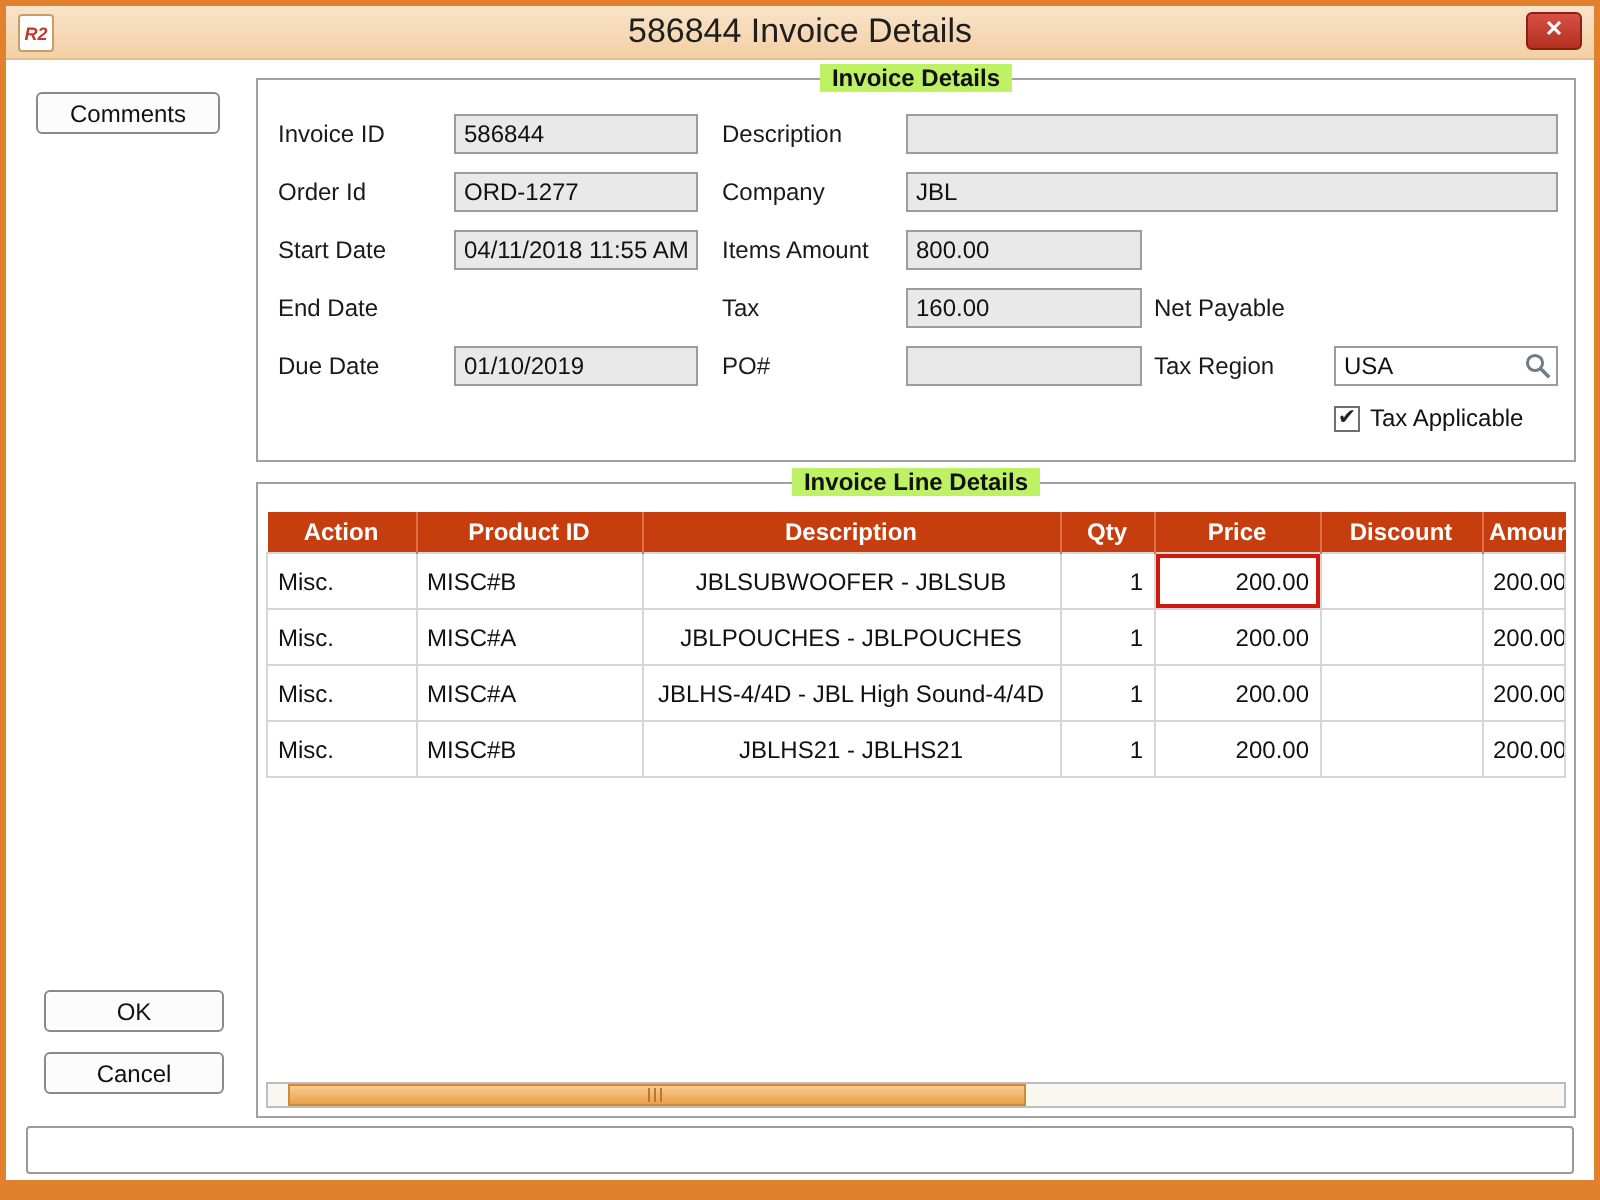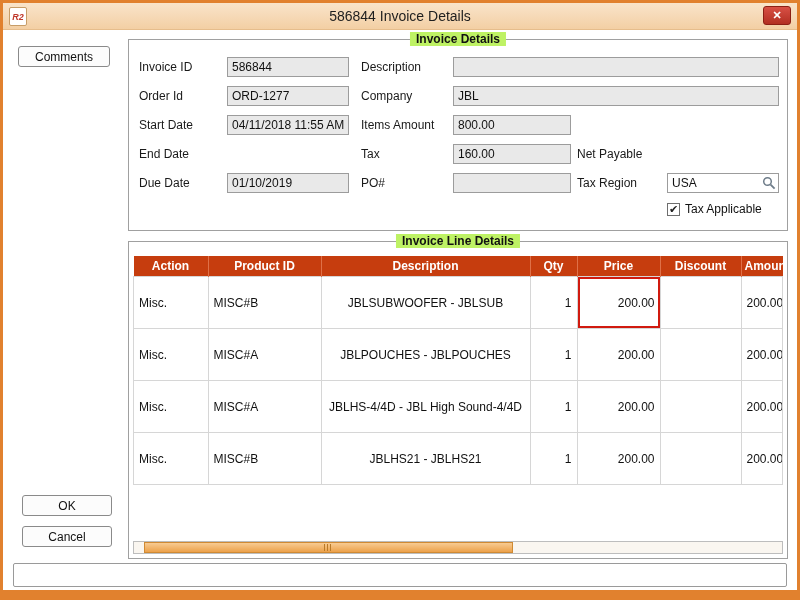--- a/index.html
+++ b/index.html
@@ -15,21 +15,21 @@
     background:linear-gradient(#f9e4ca,#f3cfa4);
     border-bottom:1px solid #e6bd8c;
     display:flex; align-items:center; justify-content:center;
   }
   .app-icon {
     position:absolute; left:6px; top:4px; width:16px; height:17px;
     background:#fff; border:1px solid #c79d68; border-radius:2px;
     color:#c0392b; font-size:9px; font-weight:bold; font-style:italic;
     display:flex; align-items:center; justify-content:center;
   }
-  .title { font-size:14px; color:#1e1e1e; }
+  .title { font-size:17px; color:#1e1e1e; }
   .close-btn {
     position:absolute; right:6px; top:3px; width:28px; height:19px;
     background:linear-gradient(#d85045,#b22f22);
     border:1px solid #8c1f14; border-radius:3px;
     color:#fff; font-size:11px; font-weight:bold; line-height:17px;
     text-align:center; padding:0; cursor:pointer; font-family:inherit;
   }
   
   .btn {
     position:absolute; height:21px; background:#fcfcfc;
@@ -81,21 +81,21 @@
   thead th {
     background:#c63d0e; color:#fff; font-weight:bold; height:20px;
     border-right:1px solid #df7048; text-align:center; padding:0 3px;
     overflow:hidden; white-space:nowrap;
   }
   thead th:last-child { border-right:none; }
   th:nth-child(1){width:68px;} th:nth-child(2){width:106px;}
   th:nth-child(3){width:202px;} th:nth-child(4){width:40px;}
   th:nth-child(5){width:76px;} th:nth-child(6){width:74px;}
   tbody td {
-    height:19px; border:1px solid #d6d6d6; padding:16px 5px; background:#fff;
+    height:19px; border:1px solid #d6d6d6; padding:4px 5px; background:#fff;
     overflow:hidden; white-space:nowrap;
   }
   tbody td:nth-child(1), tbody td:nth-child(2) { text-align:left; }
   tbody td:nth-child(3) { text-align:center; }
   tbody td:nth-child(4), tbody td:nth-child(5),
   tbody td:nth-child(6), tbody td:nth-child(7) { text-align:right; }
   td.selected { box-shadow:inset 0 0 0 2px #d11a0f; }
   
   .hscroll {
     position:absolute; left:4px; right:4px; bottom:4px; height:13px;

